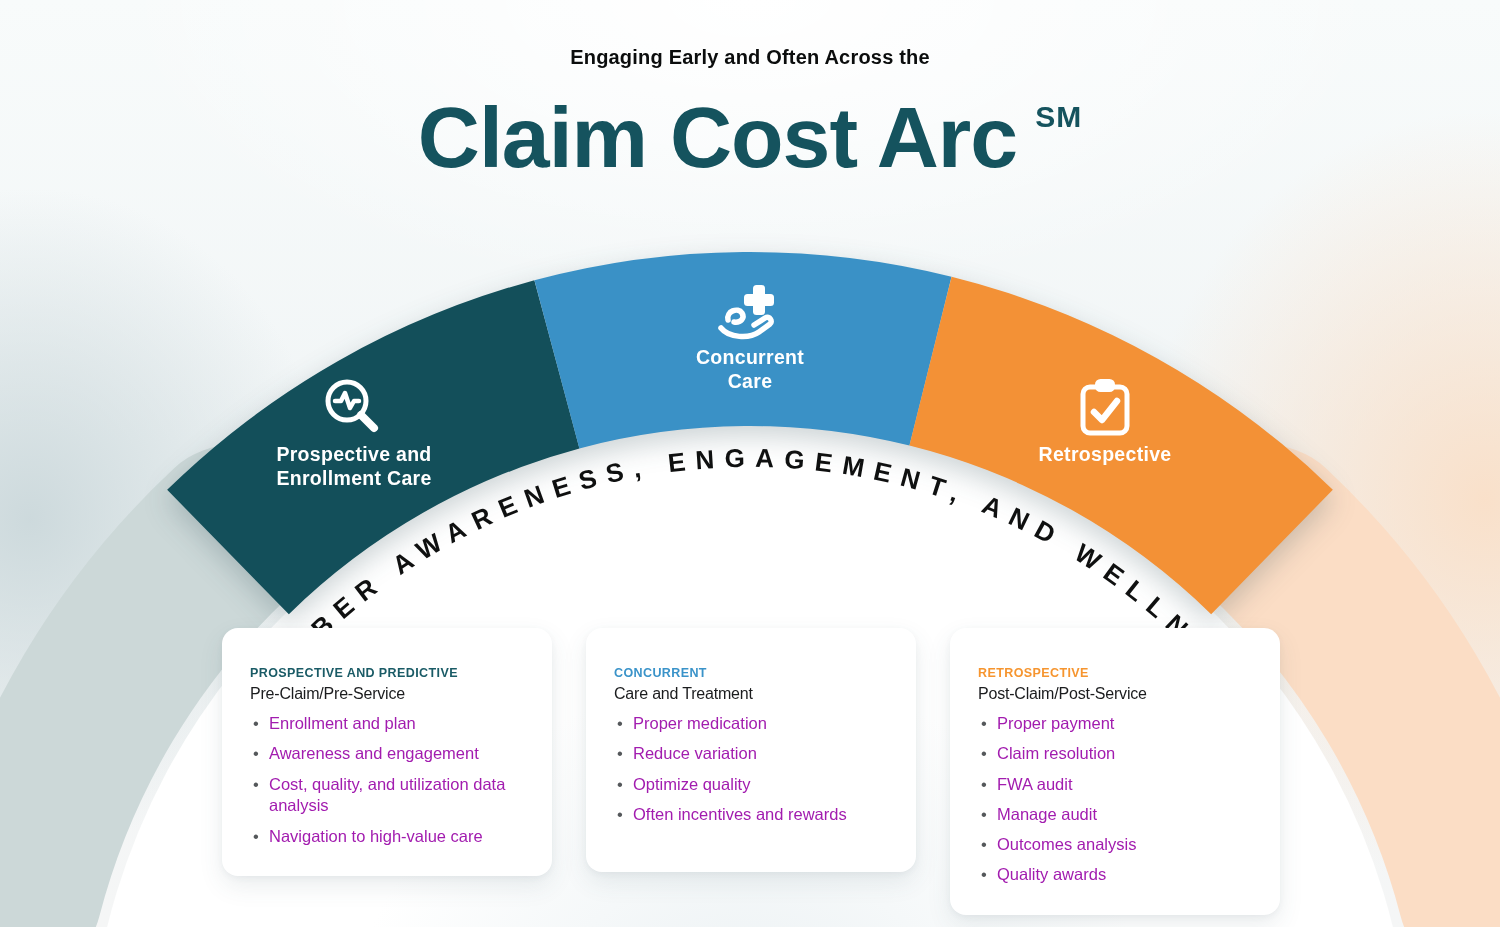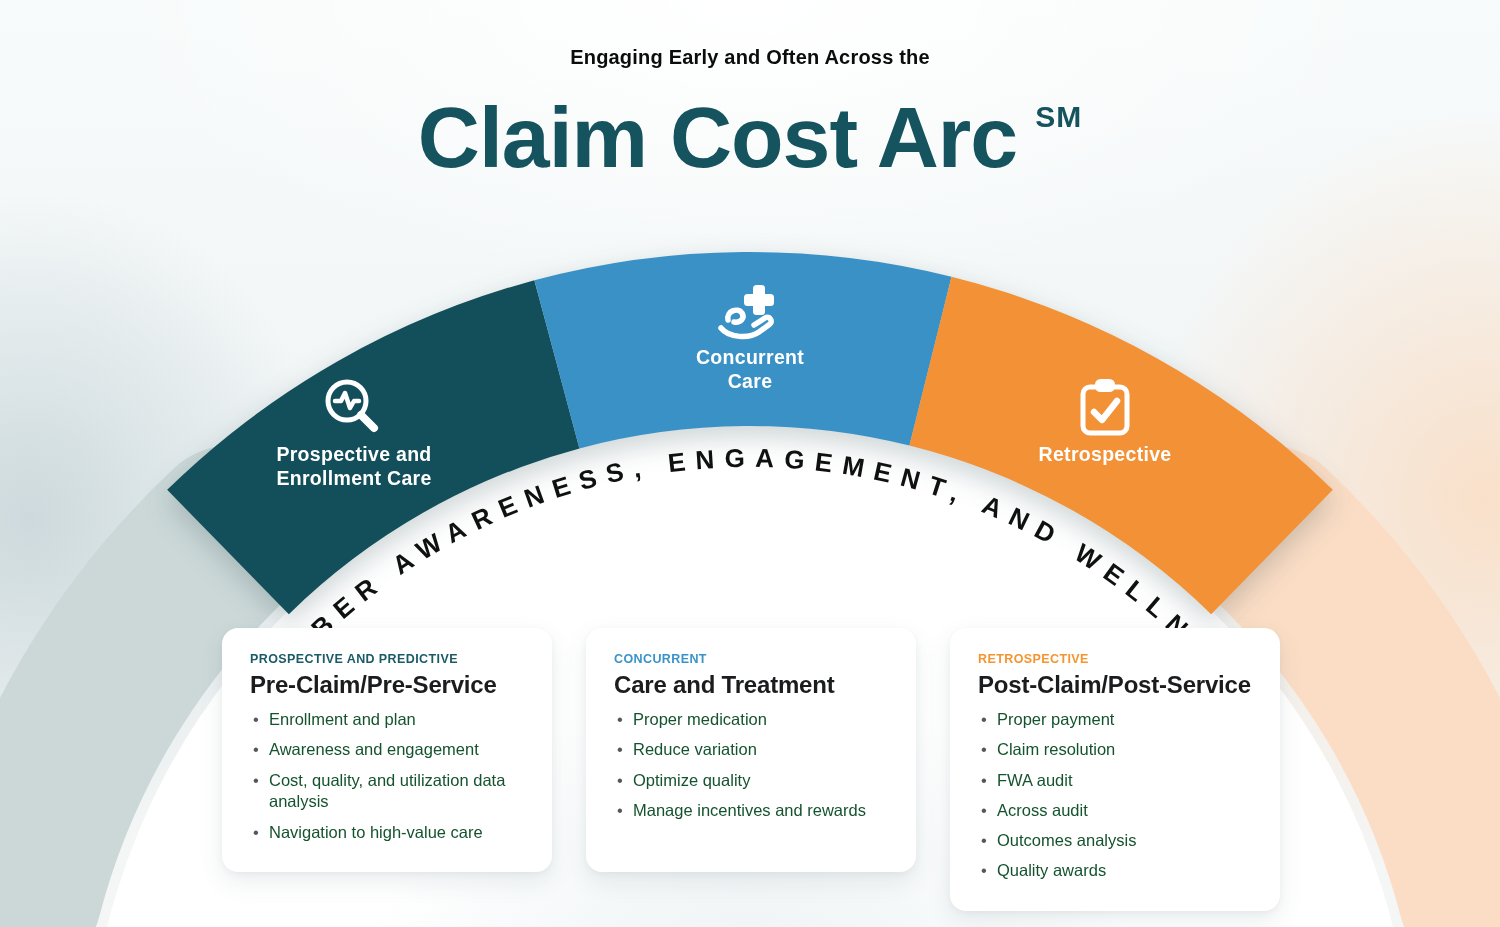--- a/index.html
+++ b/index.html
@@ -49,33 +49,33 @@
   .card{
     position:absolute;top:628px;width:330px;min-height:244px;
     background:#ffffff;border-radius:16px;
     box-shadow:0 10px 24px rgba(60,85,95,0.10),0 2px 6px rgba(60,85,95,0.06);
     padding:24px 24px 20px 28px;box-sizing:border-box;
   }
   .card-1{left:222px;}
   .card-2{left:586px;}
   .card-3{left:950px;}
   .eyebrow{
-    font-size:12.5px;font-weight:700;letter-spacing:.4px;margin:0 0 5px 0;
+    font-size:12.5px;font-weight:700;letter-spacing:.4px;margin:14px 0 5px 0;
   }
   .eyebrow.teal{color:#1a5b66;}
   .eyebrow.blue{color:#3a93c9;}
   .eyebrow.orange{color:#f6952f;}
   .card-heading{
-    font-size:24px;font-weight:700;color:#1b1c1e;margin:0 0 10px 0;
+    font-size:16px;font-weight:400;color:#1b1c1e;margin:0 0 10px 0;
     letter-spacing:-.2px;
   }
   ul.bullets{list-style:none;margin:0;padding:0;}
   ul.bullets li{
     position:relative;padding-left:19px;margin:0 0 8.5px 0;
-    font-size:16.5px;line-height:1.32;color:#14532d;
+    font-size:16.5px;line-height:1.32;color:#a21caf;
   }
   ul.bullets li::before{
     content:"\2022";position:absolute;left:3px;top:0;color:#55585b;
   }
 </style>
 </head>
 <body>
 
 <div class="stage">
 
@@ -150,30 +150,30 @@
       </ul>
   </div>
 
   <div class="card card-2">
     <div class="eyebrow blue">CONCURRENT</div>
     <div class="card-heading">Care and Treatment</div>
     <ul class="bullets">
         <li>Proper medication</li>
         <li>Reduce variation</li>
         <li>Optimize quality</li>
-        <li>Manage incentives and rewards</li>
+        <li>Often incentives and rewards</li>
       </ul>
   </div>
 
   <div class="card card-3">
     <div class="eyebrow orange">RETROSPECTIVE</div>
     <div class="card-heading">Post-Claim/Post-Service</div>
     <ul class="bullets">
         <li>Proper payment</li>
         <li>Claim resolution</li>
         <li>FWA audit</li>
-        <li>Across audit</li>
+        <li>Manage audit</li>
         <li>Outcomes analysis</li>
         <li>Quality awards</li>
       </ul>
   </div>
 
 </div>
 
 </body></html>

